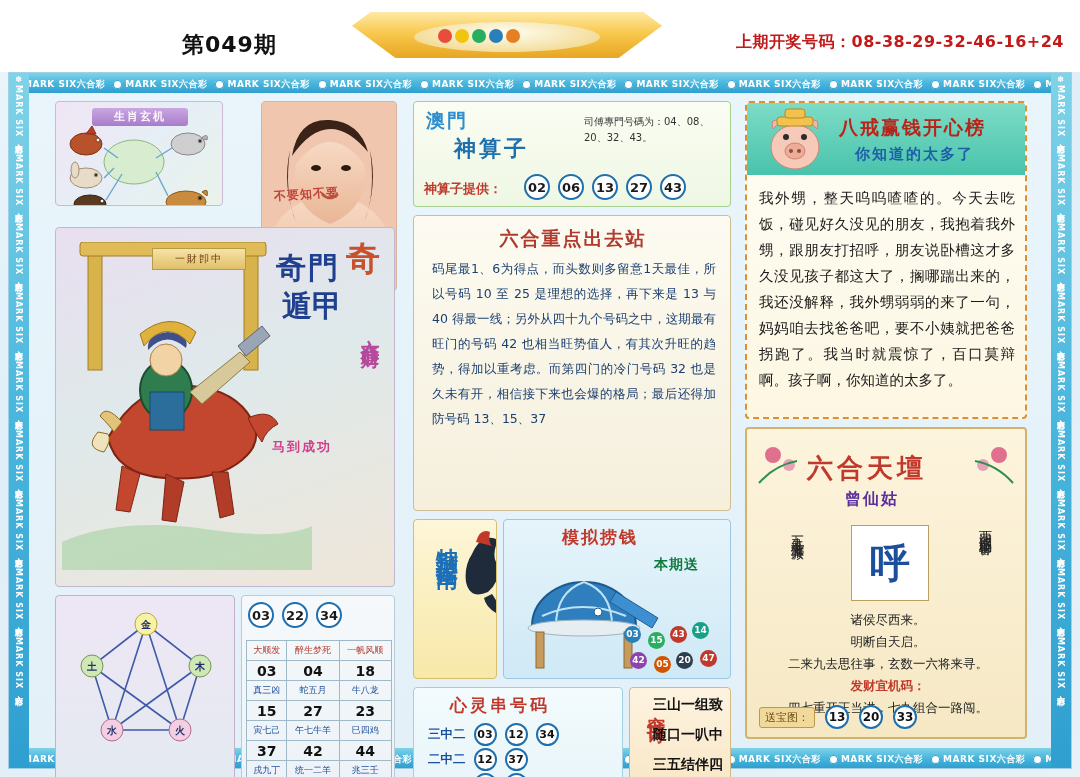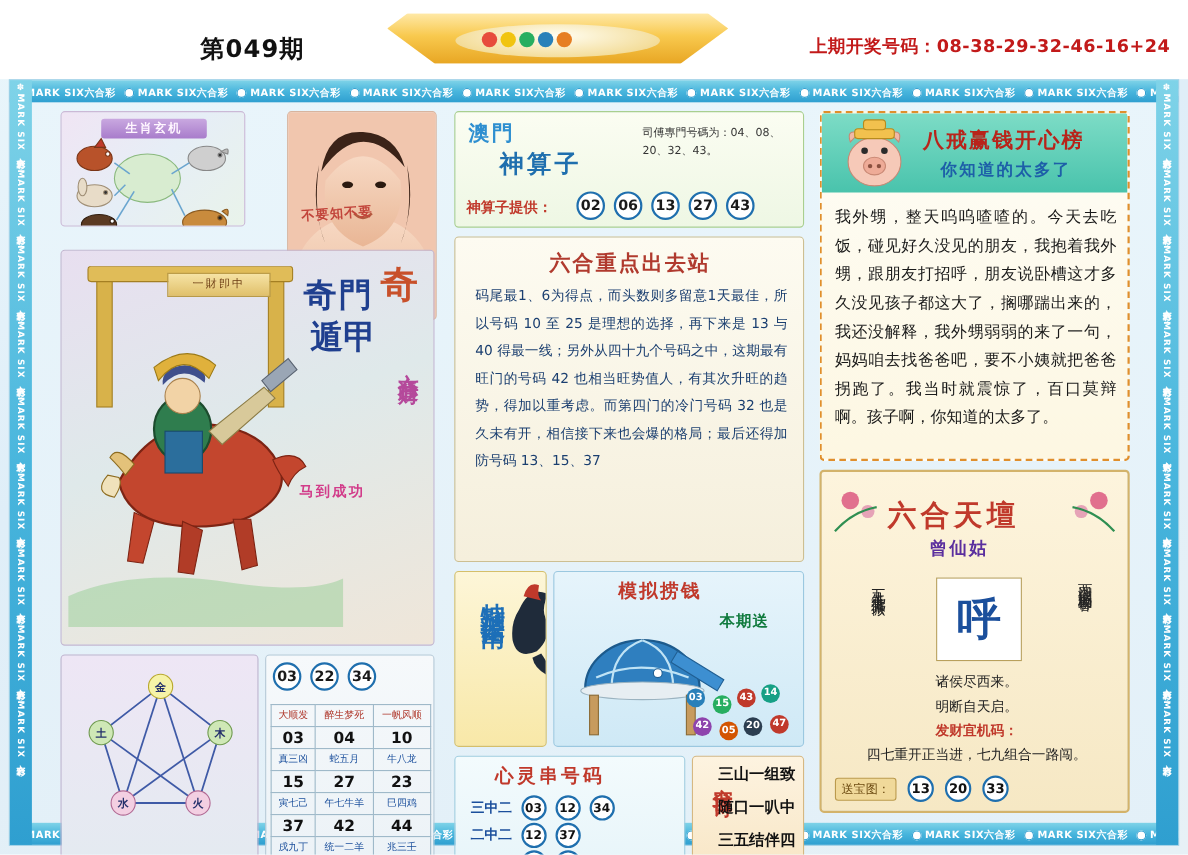--- a/index.html
+++ b/index.html
@@ -792,20 +792,21 @@
           <path d="M54 48 q-16 -18 -38 -22" stroke="#2f8f52" stroke-width="2" fill="none"></path>
         </svg>
         <div class="t1">六合天壇</div>
         <div class="t2">曾仙姑</div>
         <div class="vleft">九牛一毛微其微</div>
         <div class="bigword">呼</div>
         <div class="vright">西湖依旧杨柳春</div>
         <div class="lines">
           <div>诸侯尽西来。</div>
           <div>明断自天启。</div>
+          <div>二来九去思往事，玄数一六将来寻。</div>
           <div class="redline">发财宜机码：</div>
           <div>四七重开正当进，七九组合一路闯。</div>
         </div>
         <div class="bottomnums">
           <span class="label">送宝图：</span>
           <span class="ball-sm">13</span>
           <span class="ball-sm">20</span>
           <span class="ball-sm">33</span>
         </div>
       </div>
@@ -855,21 +856,21 @@
         <table>
           <tbody>
               <tr>
             <td class="hdr">大顺发</td>
             <td class="hdr">醉生梦死</td>
             <td class="hdr">一帆风顺</td>
           </tr>
           <tr>
             <td class="num">03</td>
             <td class="num">04</td>
-            <td class="num">10</td>
+            <td class="num">18</td>
           </tr>
           <tr>
             <td class="ft">真三凶</td>
             <td class="ft">蛇五月</td>
             <td class="ft">牛八龙</td>
           </tr>
           <tr>
             <td class="num">15</td>
             <td class="num">27</td>
             <td class="num">23</td>

